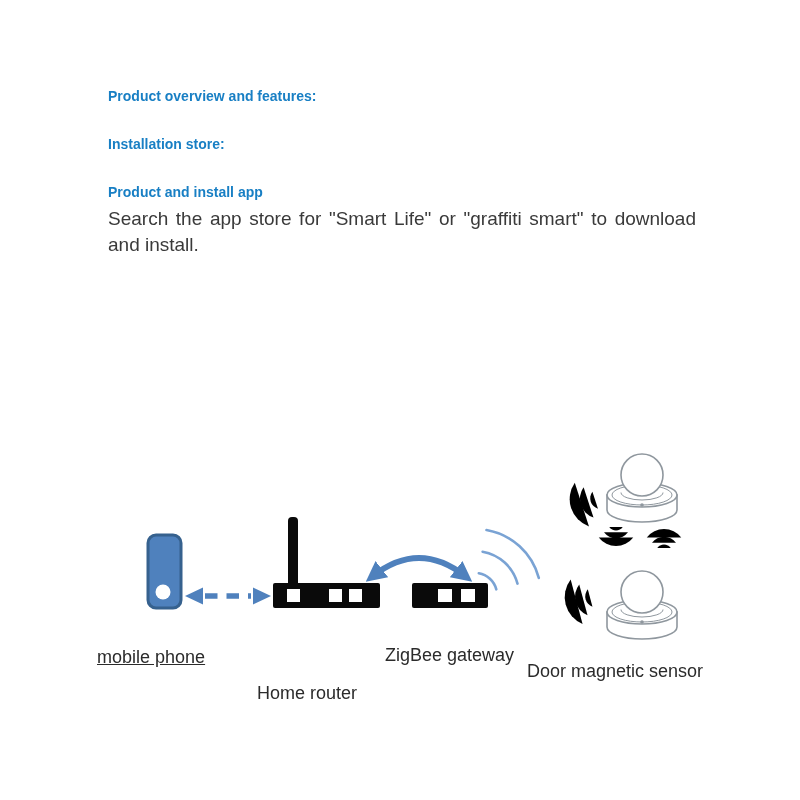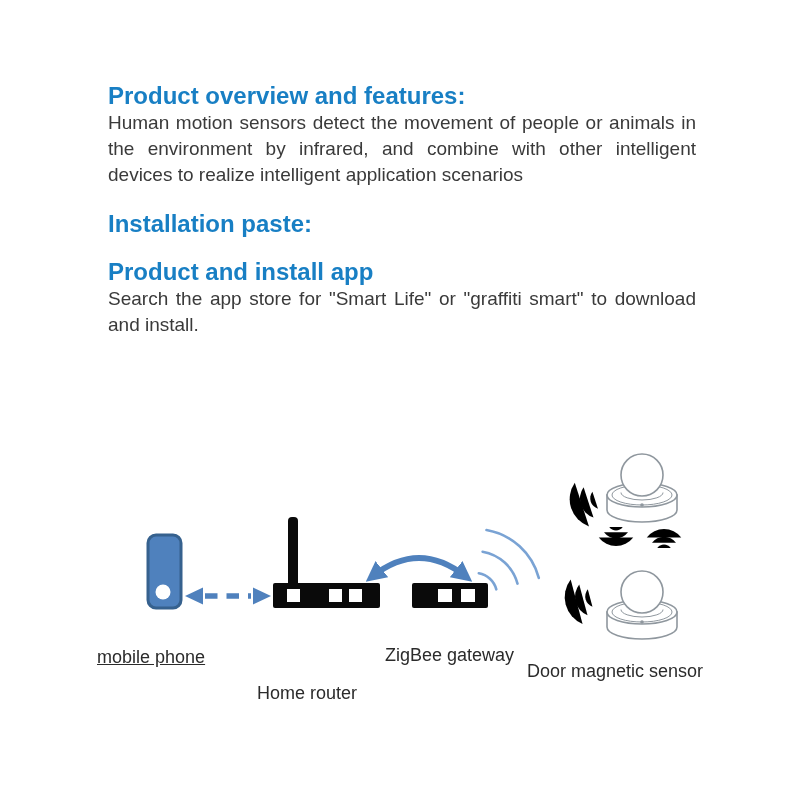--- a/index.html
+++ b/index.html
@@ -4,21 +4,21 @@
 <style>
   html, body { margin:0; padding:0; }
   body {
     width:800px; height:800px; background:#ffffff; position:relative; overflow:hidden;
     font-family:"Liberation Sans", sans-serif;
     -webkit-font-smoothing:antialiased;
   }
   .content { position:absolute; left:108px; top:84px; width:588px; }
   .sec + .sec { margin-top:24px; }
   .heading {
-    margin:0; font-size:24px; line-height:24px; font-weight:bold;
+    margin:0; font-size:14px; line-height:24px; font-weight:bold;
     color:var(--heading-blue,#187fc4);
   }
   .para {
     margin:2px 0 0 0; font-size:19px; line-height:26px;
     color:var(--body-text,#3a3a3a);
     text-align:justify; text-justify:inter-word;
   }
   .diagram { position:absolute; left:60px; top:440px; width:700px; height:260px; }
   .diagram svg { display:block; width:700px; height:260px; }
 
@@ -41,24 +41,23 @@
   .lbl-router  { left:257px; top:646px;margin-top:36px; }
   .lbl-gateway { left:385px; top:644px; }
   .lbl-sensor  { left:527px; top:660px;text-align:right; }
 </style>
 </head>
 <body>
 
 <div class="content">
   <section class="sec">
     <h2 class="heading">Product overview and features:</h2>
-    <p class="para">Human motion sensors detect the movement of people or animals in the environment by infrared, and combine with other intelligent devices to realize intelligent application scenarios</p>
   </section>
   <section class="sec">
-    <h2 class="heading">Installation paste:</h2>
+    <h2 class="heading">Installation store:</h2>
   </section>
   <section class="sec">
     <h2 class="heading">Product and install app</h2>
     <p class="para">Search the app store for "Smart Life" or "graffiti smart" to download and install.</p>
   </section>
 </div>
 
 <div class="diagram">
   <svg viewBox="60 440 700 260" xmlns="http://www.w3.org/2000/svg">
     <defs>

